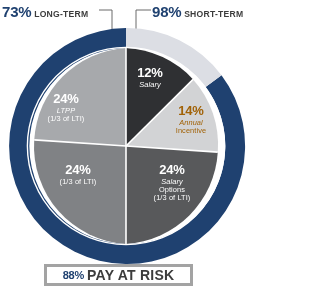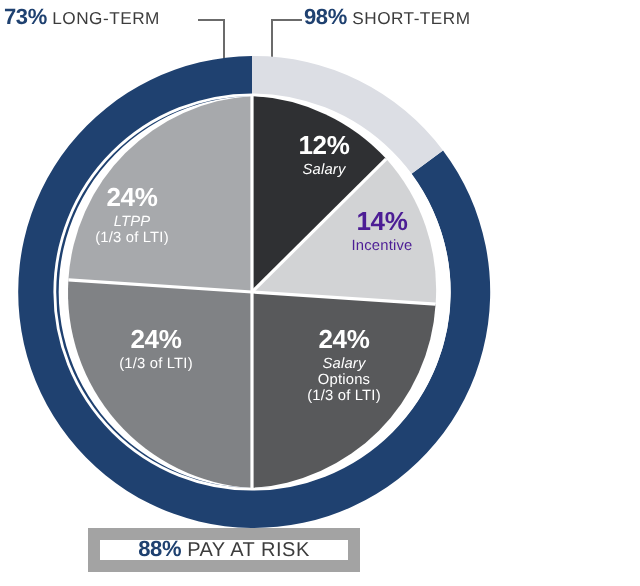--- a/index.html
+++ b/index.html
@@ -17,25 +17,25 @@
     top:3px;
     font-size:9px;
     letter-spacing:0.2px;
     white-space:nowrap;
     color:#3a3a3a;
   }
   .label-left{left:2px;}
   .label-right{left:152px;}
   .pct{
     font-weight:bold;
-    font-size:11px;
+    font-size:15px;
     color:#1f4170;
     letter-spacing:-0.2px;
   }
-  .lbl-txt{color:#3c3c3c;font-size:8.6px;letter-spacing:0.25px;}
+  .lbl-txt{color:#3c3c3c;font-size:8.6px;letter-spacing:0.25px;font-weight:bold;}
 
   svg#chart{position:absolute;left:0;top:0;}
 
   .seg-label{
     position:absolute;
     text-align:center;
     line-height:1.12;
     white-space:nowrap;
   }
   .seg-pct{
@@ -49,33 +49,33 @@
     display:block;
     letter-spacing:0.1px;
     font-style:italic;
   }
   .seg-sub{
     font-size:7.4px;
     display:block;
     letter-spacing:0.1px;
   }
   .on-dark{color:#ffffff;}
-  .on-light{color:#4c1d95;}
+  .on-light{color:#a16207;}
 
   #footer-box{
     position:absolute;
     left:44px;top:264px;
-    width:136px;height:22px;
-    border:6px solid #a3a3a3;
+    width:149px;height:22px;
+    border:3px solid #a3a3a3;
     box-sizing:border-box;
     display:flex;align-items:center;justify-content:center;
     background:#ffffff;
   }
   #footer-box .pct{font-size:11px;margin-right:3px;}
-  #footer-box .lbl-txt{font-size:10px;text-align:center;}
+  #footer-box .lbl-txt{font-size:14px;text-align:center;}
 </style>
 </head>
 <body>
 
 <div id="root">
 
   <div class="label-row label-left">
     <span class="pct">73%</span>
     <span class="lbl-txt">LONG-TERM</span>
   </div>
@@ -133,27 +133,28 @@
       <line x1="126" y1="146" x2="126" y2="48"></line>
       <line x1="126" y1="146" x2="193.1" y2="79.4"></line>
       <line x1="126" y1="146" x2="217.8" y2="152.1"></line>
       <line x1="126" y1="146" x2="126" y2="244"></line>
       <line x1="126" y1="146" x2="34.2" y2="139.9"></line>
     </g>
 
     <circle cx="126" cy="146" r="98.6" fill="none" stroke="#ffffff" stroke-width="1.4"></circle>
   </svg>
 
-  <div class="seg-label on-dark" style="left:132px;top:66px;width:60px;">
+  <div class="seg-label on-dark" style="left:120px;top:66px;width:60px;">
     <span class="seg-pct">12%</span>
     <span class="seg-name">Salary</span>
   </div>
 
   <div class="seg-label on-light" style="left:156px;top:104px;width:70px;">
     <span class="seg-pct">14%</span>
+    <span class="seg-name">Annual</span>
     <span class="seg-sub">Incentive</span>
   </div>
 
   <div class="seg-label on-dark" style="left:134px;top:163px;width:76px;">
     <span class="seg-pct">24%</span>
     <span class="seg-name">Salary</span>
     <span class="seg-sub">Options</span>
     <span class="seg-sub">(1/3 of LTI)</span>
   </div>
 

